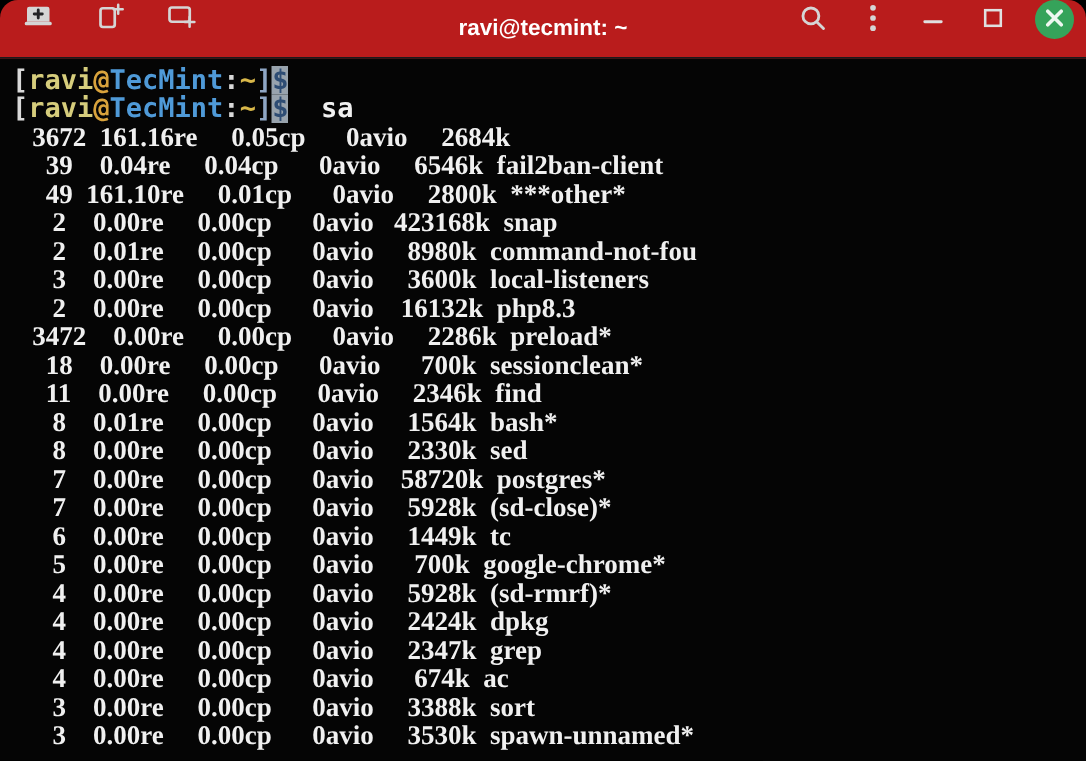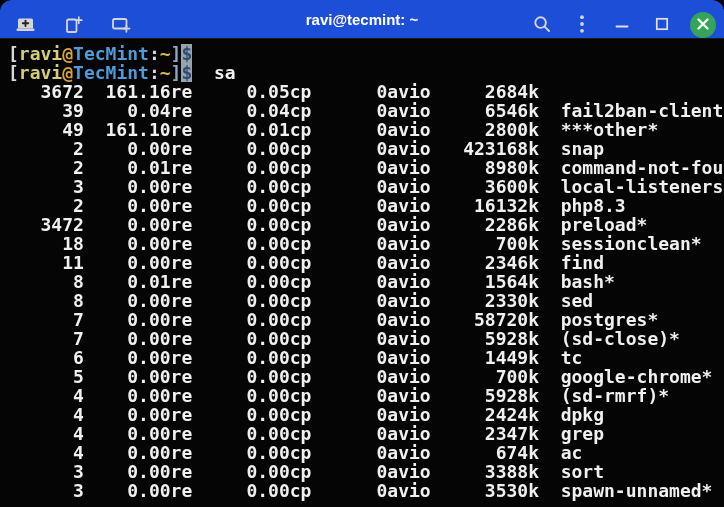--- a/index.html
+++ b/index.html
@@ -1,36 +1,36 @@
 <!DOCTYPE html>
 <html><head>
 <meta charset="utf-8">
 <style>
   html,body{margin:0;padding:0;background:#000;}
   body{width:724px;height:507px;overflow:hidden;}
   .window{width:724px;height:507px;border-radius:12px 12px 0 0;overflow:hidden;
           background:#050505;font-family:"Liberation Sans",sans-serif;}
   
-  .titlebar{height:38px;background:#1d4ed8;display:flex;align-items:flex-end;
+  .titlebar{height:38px;background:#b91c1c;display:flex;align-items:flex-start;
             position:relative;border-bottom:1px solid #1a1a1c;}
   .tb-left{display:flex;align-items:center;gap:24px;margin-left:13px;}
   .tb-right{margin-left:auto;display:flex;align-items:center;gap:16px;margin-right:8px;}
   .tb-btn{width:24px;height:24px;display:flex;align-items:center;justify-content:center;
           background:none;border:none;padding:0;cursor:pointer;}
   .tb-title{position:absolute;left:50%;top:50%;transform:translate(-50%,-50%);
             color:#ffffff;font-weight:bold;font-size:15px;white-space:nowrap;}
   .close-btn{width:26px;height:26px;border-radius:50%;background:#35a35a;
              display:flex;align-items:center;justify-content:center;border:none;padding:0;cursor:pointer;}
   
   .terminal{height:469px;background:#050505;padding:5px 0 0 8px;
             font-family:"DejaVu Sans Mono",monospace;font-weight:bold;
             font-size:18px;line-height:19px;color:#f0f0f0;
             white-space:pre;overflow:hidden;}
   .prompt-line{height:19px;}
-  .out-row{height:19px;}
+  .out-row{height:19px;font-family:Liberation Serif, serif;}
   .psym{display:inline-block;}
 </style>
 </head>
 <body>
 
 <div class="window">
 
   <div class="titlebar">
     <div class="tb-left">
       <button class="tb-btn">

